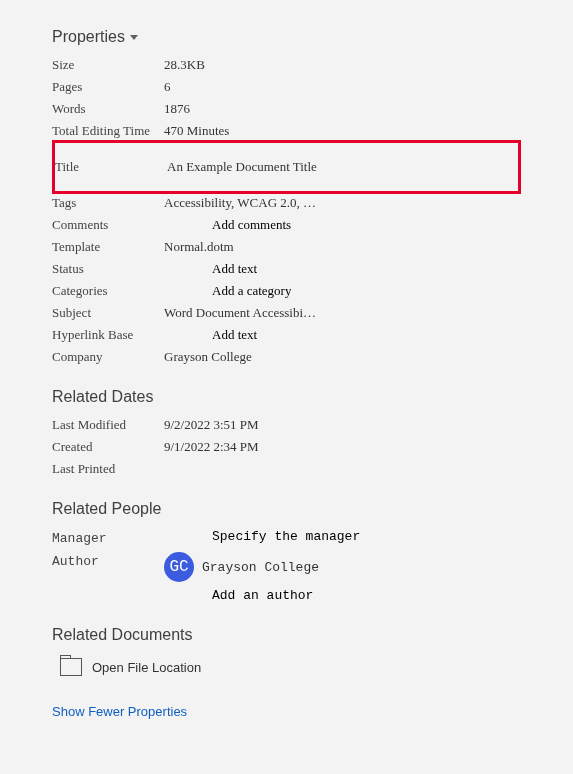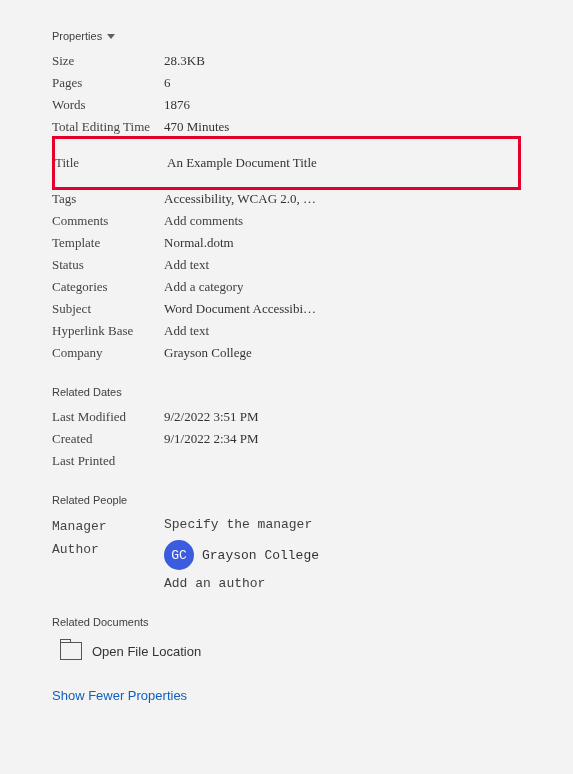--- a/index.html
+++ b/index.html
@@ -6,21 +6,21 @@
     body {
       font-family: "Segoe UI", -apple-system, sans-serif;
       background: #f3f3f3;
       width: 573px;
       height: 774px;
       padding: 28px 52px;
       font-size: 13px;
       color: #333;
     }
     .section-title {
-      font-size: 11px;
+      font-size: 16px;
       color: #404040;
       margin-bottom: 8px;
       display: inline-flex;
       align-items: center;
       gap: 5px;
     }
     .section-title.with-chevron { cursor: pointer; }
     .chevron {
       width: 0; height: 0;
       border-left: 4px solid transparent;
@@ -39,40 +39,41 @@
       flex-shrink: 0;
       color: #444;
     }
     .prop-value {
       color: #333;
       white-space: nowrap;
       overflow: hidden;
       text-overflow: ellipsis;
     }
     .placeholder {
-      color: #404040;
+      color: #000000;
+      margin-left: 48px;
     }
     .highlight-box {
       border: 3px solid #e4002b;
       padding: 16px 0;
       margin: -2px 0;
     }
     .section {
       margin-bottom: 20px;
     }
     .avatar {
       width: 30px;
       height: 30px;
       border-radius: 50%;
       background: #3b5cde;
       color: #fff;
       display: inline-flex;
       align-items: center;
       justify-content: center;
-      font-size: 13px;
+      font-size: 16px;
       font-weight: 400;
     }
     .author-row {
       display: flex;
       align-items: center;
       gap: 8px;
     }
     .gray-block {
       width: 184px;
       height: 40px;

